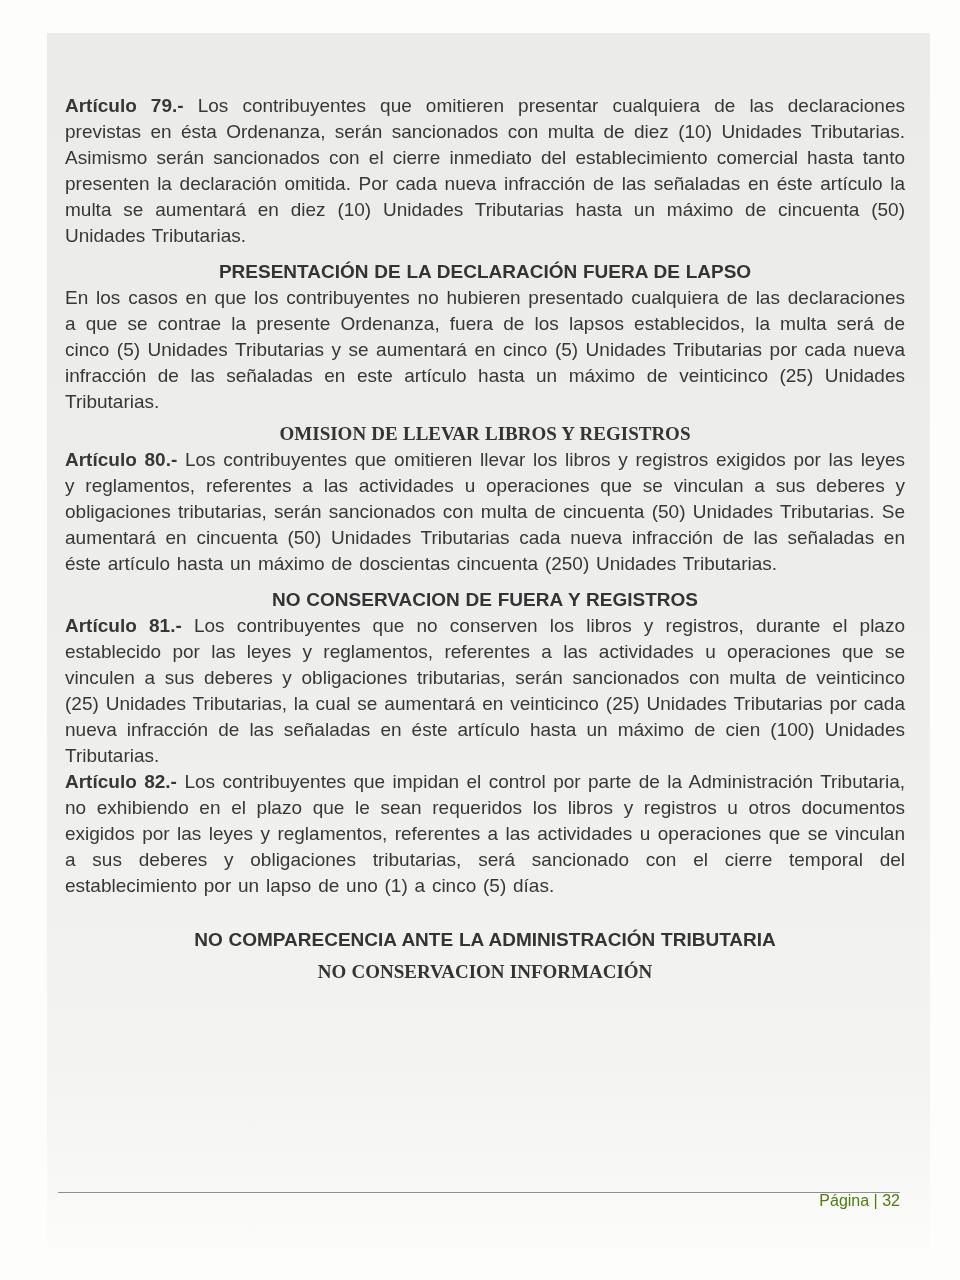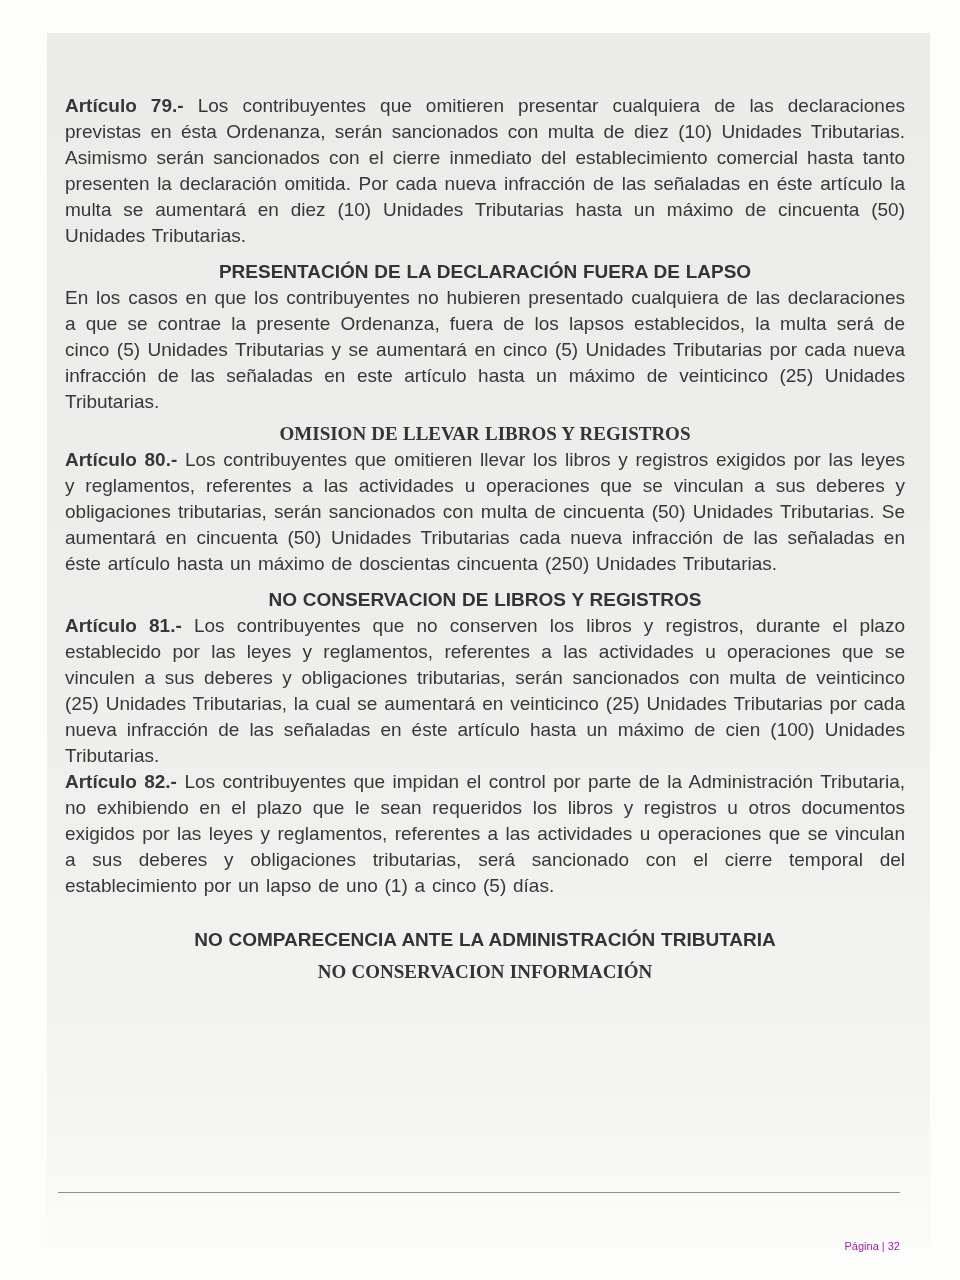--- a/index.html
+++ b/index.html
@@ -42,44 +42,44 @@
   .gap-md  { margin-top: 10px; }
   .gap-lg  { margin-top: 28px; }
   .footer-divider {
     position: absolute;
     left: 58px; top: 1192px;
     width: 842px;
     border-top: 1px solid #8f8f8f;
   }
   .page-number {
     position: absolute;
-    top: 1240px;
+    top: 1192px;
     right: 60px;
-    font-size: 11px;
-    color: #a21caf;
+    font-size: 16px;
+    color: #4d7c0f;
   }
 </style>
 </head>
 <body>
 
 <div class="scan-page"></div>
 
 <div class="text-col">
 
   <p class="para"><span class="lead">Artículo 79.-</span> <span>Los contribuyentes que omitieren presentar cualquiera de las declaraciones previstas en ésta Ordenanza, serán sancionados con multa de diez (10) Unidades Tributarias. Asimismo serán sancionados con el cierre inmediato del establecimiento comercial hasta tanto presenten la declaración omitida. Por cada nueva infracción de las señaladas en éste artículo la multa se aumentará en diez (10) Unidades Tributarias hasta un máximo de cincuenta (50) Unidades Tributarias.</span></p>
 
   <div class="sec-heading gap-md">PRESENTACIÓN DE LA DECLARACIÓN FUERA DE LAPSO</div>
 
   <p class="para">En los casos en que los contribuyentes no hubieren presentado cualquiera de las declaraciones a que se contrae la presente Ordenanza, fuera de los lapsos establecidos, la multa será de cinco (5) Unidades Tributarias y se aumentará en cinco (5) Unidades Tributarias por cada nueva infracción de las señaladas en este artículo hasta un máximo de veinticinco (25) Unidades Tributarias.</p>
 
   <div class="sec-heading gap-sm">OMISION DE LLEVAR LIBROS Y REGISTROS</div>
 
   <p class="para"><span class="lead">Artículo 80.-</span> <span>Los contribuyentes que omitieren llevar los libros y registros exigidos por las leyes y reglamentos, referentes a las actividades u operaciones que se vinculan a sus deberes y obligaciones tributarias, serán sancionados con multa de cincuenta (50) Unidades Tributarias. Se aumentará en cincuenta (50) Unidades Tributarias cada nueva infracción de las señaladas en éste artículo hasta un máximo de doscientas cincuenta (250) Unidades Tributarias.</span></p>
 
-  <div class="sec-heading gap-md">NO CONSERVACION DE LIBROS Y REGISTROS</div>
+  <div class="sec-heading gap-md">NO CONSERVACION DE FUERA Y REGISTROS</div>
 
   <p class="para"><span class="lead">Artículo 81.-</span> <span>Los contribuyentes que no conserven los libros y registros, durante el plazo establecido por las leyes y reglamentos, referentes a las actividades u operaciones que se vinculen a sus deberes y obligaciones tributarias, serán sancionados con multa de veinticinco (25) Unidades Tributarias, la cual se aumentará en veinticinco (25) Unidades Tributarias por cada nueva infracción de las señaladas en éste artículo hasta un máximo de cien (100) Unidades Tributarias.</span></p>
 
 
   <p class="para"><span class="lead">Artículo 82.-</span> <span>Los contribuyentes que impidan el control por parte de la Administración Tributaria, no exhibiendo en el plazo que le sean requeridos los libros y registros u otros documentos exigidos por las leyes y reglamentos, referentes a las actividades u operaciones que se vinculan a sus deberes y obligaciones tributarias, será sancionado con el cierre temporal del establecimiento por un lapso de uno (1) a cinco (5) días.</span></p>
 
   <div class="sec-heading gap-lg">NO COMPARECENCIA ANTE LA ADMINISTRACIÓN TRIBUTARIA</div>
 
 
   <div class="sec-heading gap-sm">NO CONSERVACION INFORMACIÓN</div>

